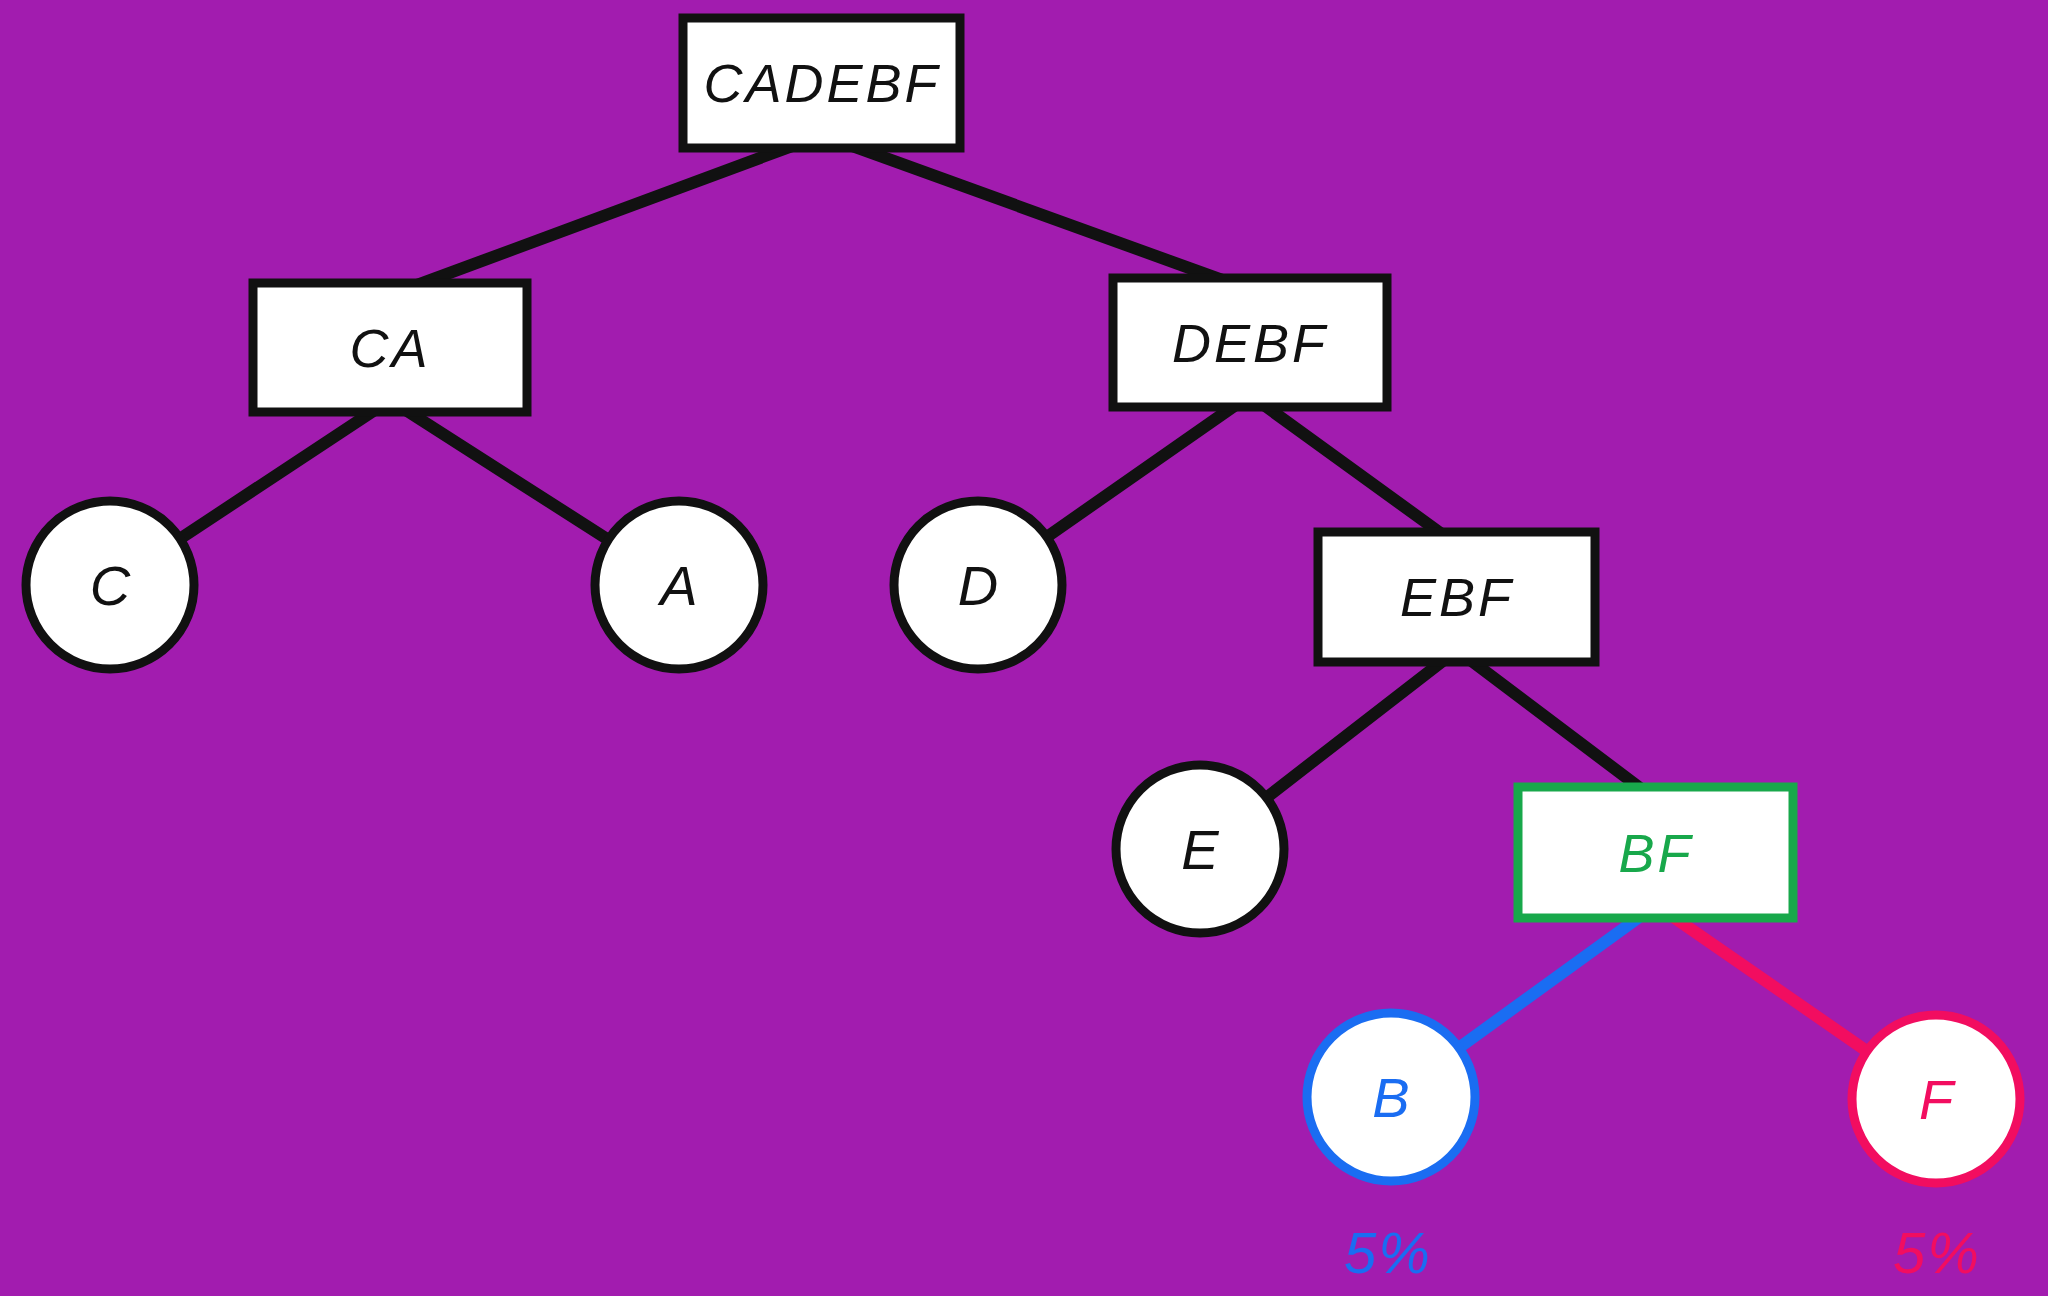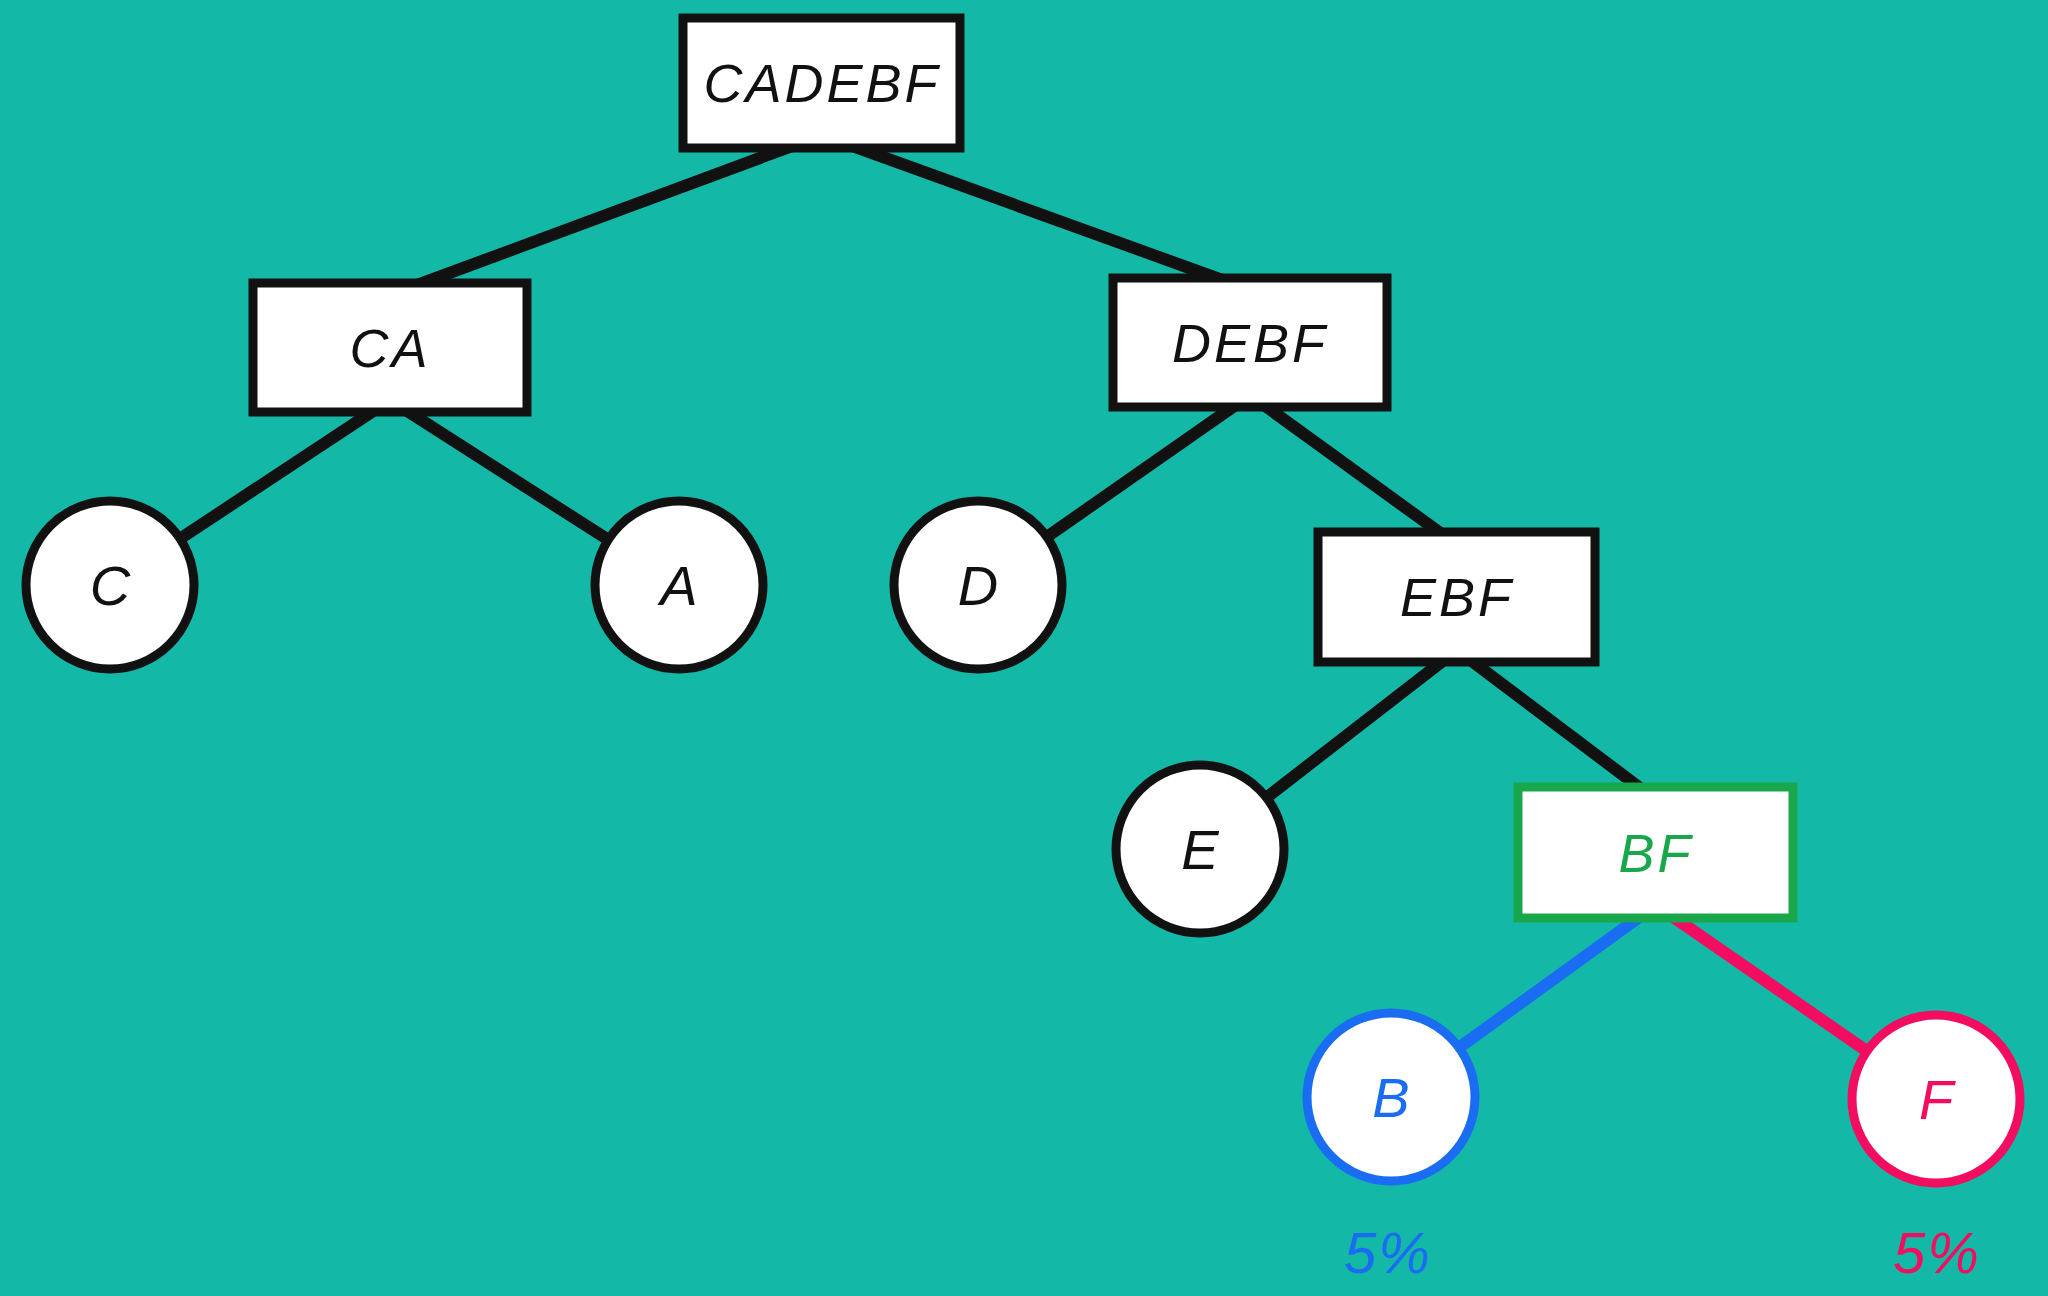--- a/index.html
+++ b/index.html
@@ -5,21 +5,21 @@
   html, body {
     margin: 0;
     padding: 0;
     background: #ffffff;
     font-family: "Liberation Sans", sans-serif;
   }
   .canvas {
     position: relative;
     width: 2048px;
     height: 1296px;
-    background: #14b8a6;
+    background: #a21caf;
     overflow: hidden;
   }
   svg.tree {
     position: absolute;
     inset: 0;
     width: 2048px;
     height: 1296px;
   }
   .edge {
     fill: none;

